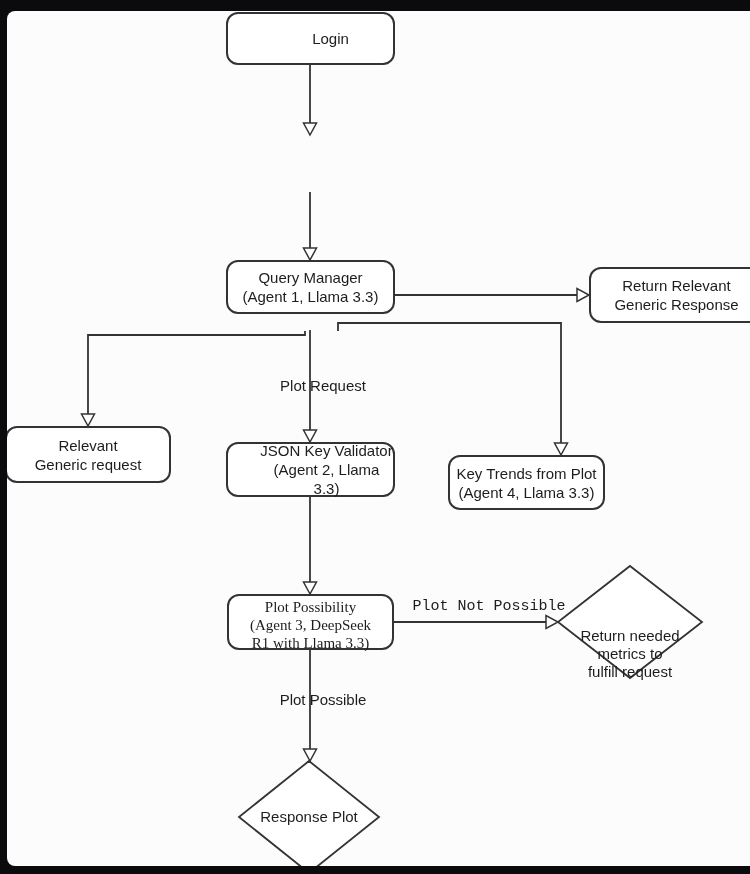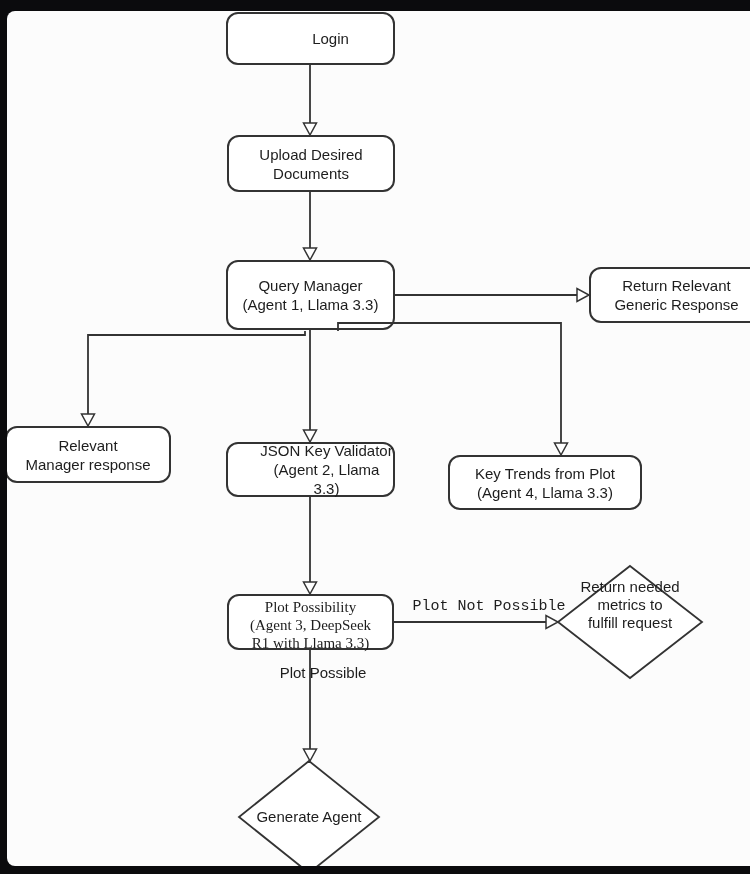--- a/index.html
+++ b/index.html
@@ -35,36 +35,34 @@
 </style>
 </head>
 <body>
 
 <div class="stage">
 
   <div class="canvas"></div>
 
   <div class="node" style="left:226px;top:12px;width:169px;height:53px;padding-left:40px;">Login</div>
 
-  <div class="node" style="left:227px;top:135px;width:168px;height:57px;">Upload Desired
-Documents</div>
 
-  <div class="node" style="left:226px;top:260px;width:169px;height:70px;">Query Manager
+  <div class="node" style="left:226px;top:260px;width:169px;height:54px;">Query Manager
 (Agent 1, Llama 3.3)</div>
 
   <div class="node" style="left:589px;top:267px;width:175px;height:56px;">Return Relevant
 Generic Response</div>
 
   <div class="node" style="left:5px;top:426px;width:166px;height:57px;">Relevant
-Manager response</div>
+Generic request</div>
 
   <div class="node" style="left:226px;top:442px;width:169px;height:55px;padding-left:32px;">JSON Key Validator
 (Agent 2, Llama 3.3)</div>
 
-  <div class="node" style="left:448px;top:455px;width:194px;height:55px;">Key Trends from Plot
+  <div class="node" style="left:448px;top:455px;width:157px;height:55px;">Key Trends from Plot
 (Agent 4, Llama 3.3)</div>
 
   <div class="node tight" style="left:227px;top:594px;width:167px;height:56px;">Plot Possibility
 (Agent 3, DeepSeek
 R1 with Llama 3.3)</div>
 
   <svg class="connectors" width="750" height="874" viewBox="0 0 750 874">
 
     <polygon class="diamond" points="630,566 702,622 630,678 558,622"></polygon>
     <polygon class="diamond" points="309,761 379,817 309,873 239,817"></polygon>
@@ -90,24 +88,25 @@
     <path class="edge" d="M310 497 V582"></path>
     <polygon class="arrowhead" points="303.5,582 316.5,582 310,594"></polygon>
 
     <path class="edge" d="M394 622 H546"></path>
     <polygon class="arrowhead" points="546,615.5 546,628.5 558,622"></polygon>
 
     <path class="edge" d="M310 650 V749"></path>
     <polygon class="arrowhead" points="303.5,749 316.5,749 310,761"></polygon>
   </svg>
 
+  <div class="edge-label" style="left:223px;top:377px;width:200px;">Plot Request</div>
   <div class="edge-label" style="left:389px;top:598px;width:200px;font-family:Liberation Mono, monospace;">Plot Not Possible</div>
-  <div class="edge-label" style="left:223px;top:664px;width:200px;">Plot Possible</div>
+  <div class="edge-label" style="left:223px;top:691px;width:200px;">Plot Possible</div>
 
-  <div class="diamond-label" style="left:568px;top:578px;width:124px;">Return needed
+  <div class="diamond-label" style="left:568px;top:627px;width:124px;">Return needed
 metrics to
 fulfill request</div>
-  <div class="diamond-label" style="left:239px;top:808px;width:140px;">Generate Agent</div>
+  <div class="diamond-label" style="left:239px;top:808px;width:140px;">Response Plot</div>
 
   <div class="frame-bar frame-top"></div>
   <div class="frame-bar frame-left"></div>
   <div class="frame-bar frame-bottom"></div>
 </div>
 
 </body></html>

